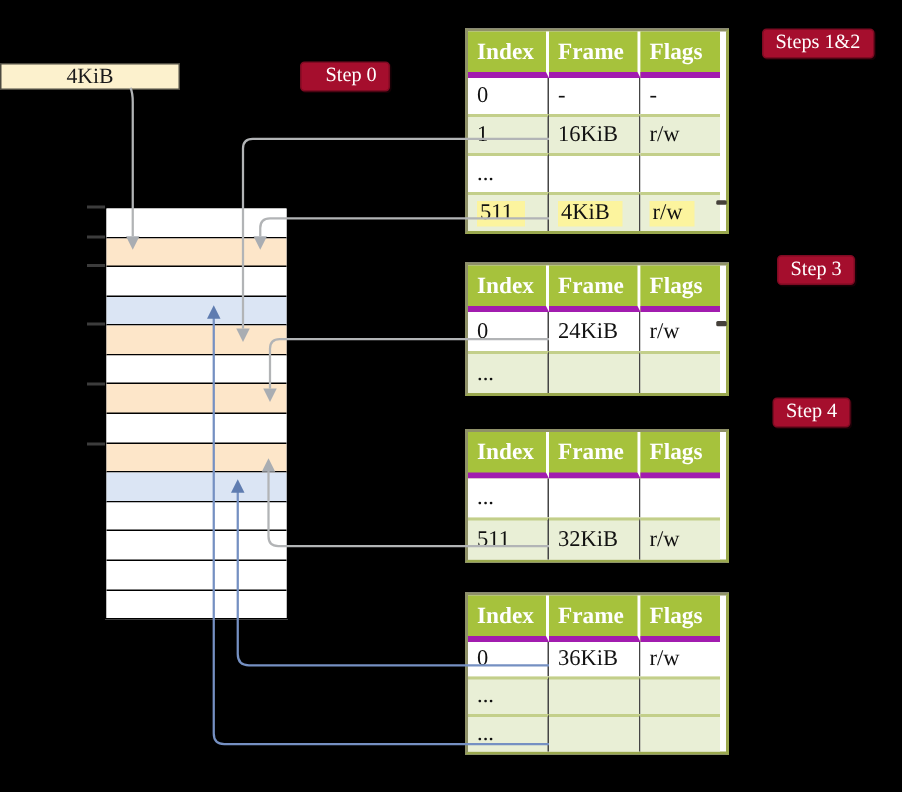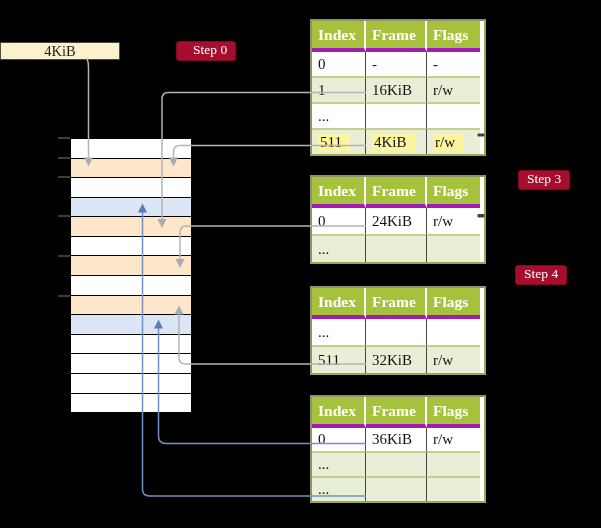--- a/index.html
+++ b/index.html
@@ -13,21 +13,21 @@
     background:#fcf1cd;border:1px solid #4c4a40;
     text-align:center;line-height:16px;font-size:14.5px;color:#1a1a1a;
   }
   
   .badge{
     position:absolute;background:#a50e2d;color:#fff;font-size:13.5px;
     padding:1px 8px 3px 8px;border-radius:3px;line-height:14px;
     border:1px solid #7e0a22;box-shadow:1px 1px 0 rgba(40,0,8,.6);
     white-space:nowrap;
   }
-  .badge-step0{left:176px;top:41px;padding-left:16px;}
+  .badge-step0{left:200px;top:41px;padding-left:16px;}
   .badge-steps12{left:508px;top:19px;}
   .badge-step3{left:518px;top:157px;margin-top:13px;}
   .badge-step4{left:515px;top:265px;}
   
   .memcol{
     position:absolute;left:70px;top:138px;width:120px;height:273px;
     border:1px solid #000;background:#fff;display:flex;flex-direction:column;
   }
   .mrow{flex:1;}
   .mrow:not(:last-child){border-bottom:1px solid #000;}
@@ -56,20 +56,21 @@
   #overlay{position:absolute;left:0;top:0;z-index:10;pointer-events:none;}
 </style>
 </head>
 <body>
 
 <div id="canvas">
 
   <div class="frame-box">4KiB</div>
 
   <div class="badge badge-step0">Step 0</div>
+  <div class="badge badge-steps12">Steps 1&amp;2</div>
   <div class="badge badge-step3">Step 3</div>
   <div class="badge badge-step4">Step 4</div>
 
   <div class="memcol">
       <div class="mrow" style="background: rgb(255, 255, 255);"></div>
       <div class="mrow" style="background: rgb(253, 230, 201);"></div>
       <div class="mrow" style="background: rgb(255, 255, 255);"></div>
       <div class="mrow" style="background: rgb(219, 229, 244);"></div>
       <div class="mrow" style="background: rgb(253, 230, 201);"></div>
       <div class="mrow" style="background: rgb(255, 255, 255);"></div>

